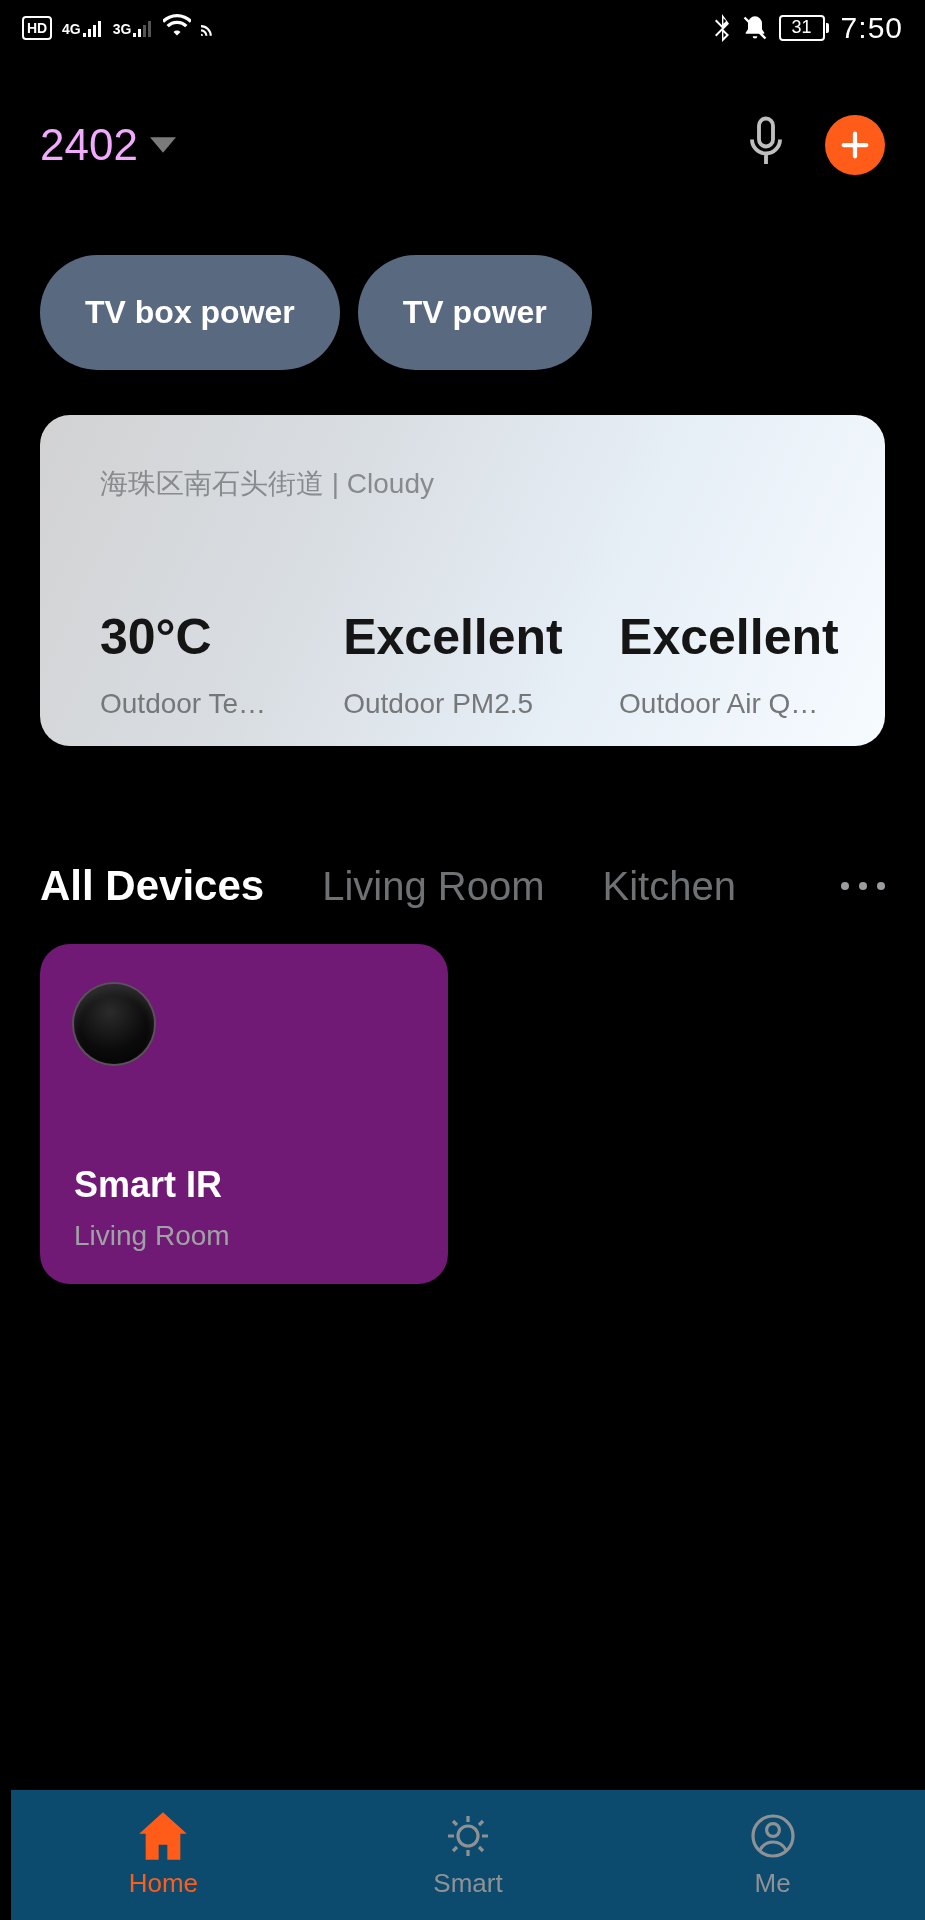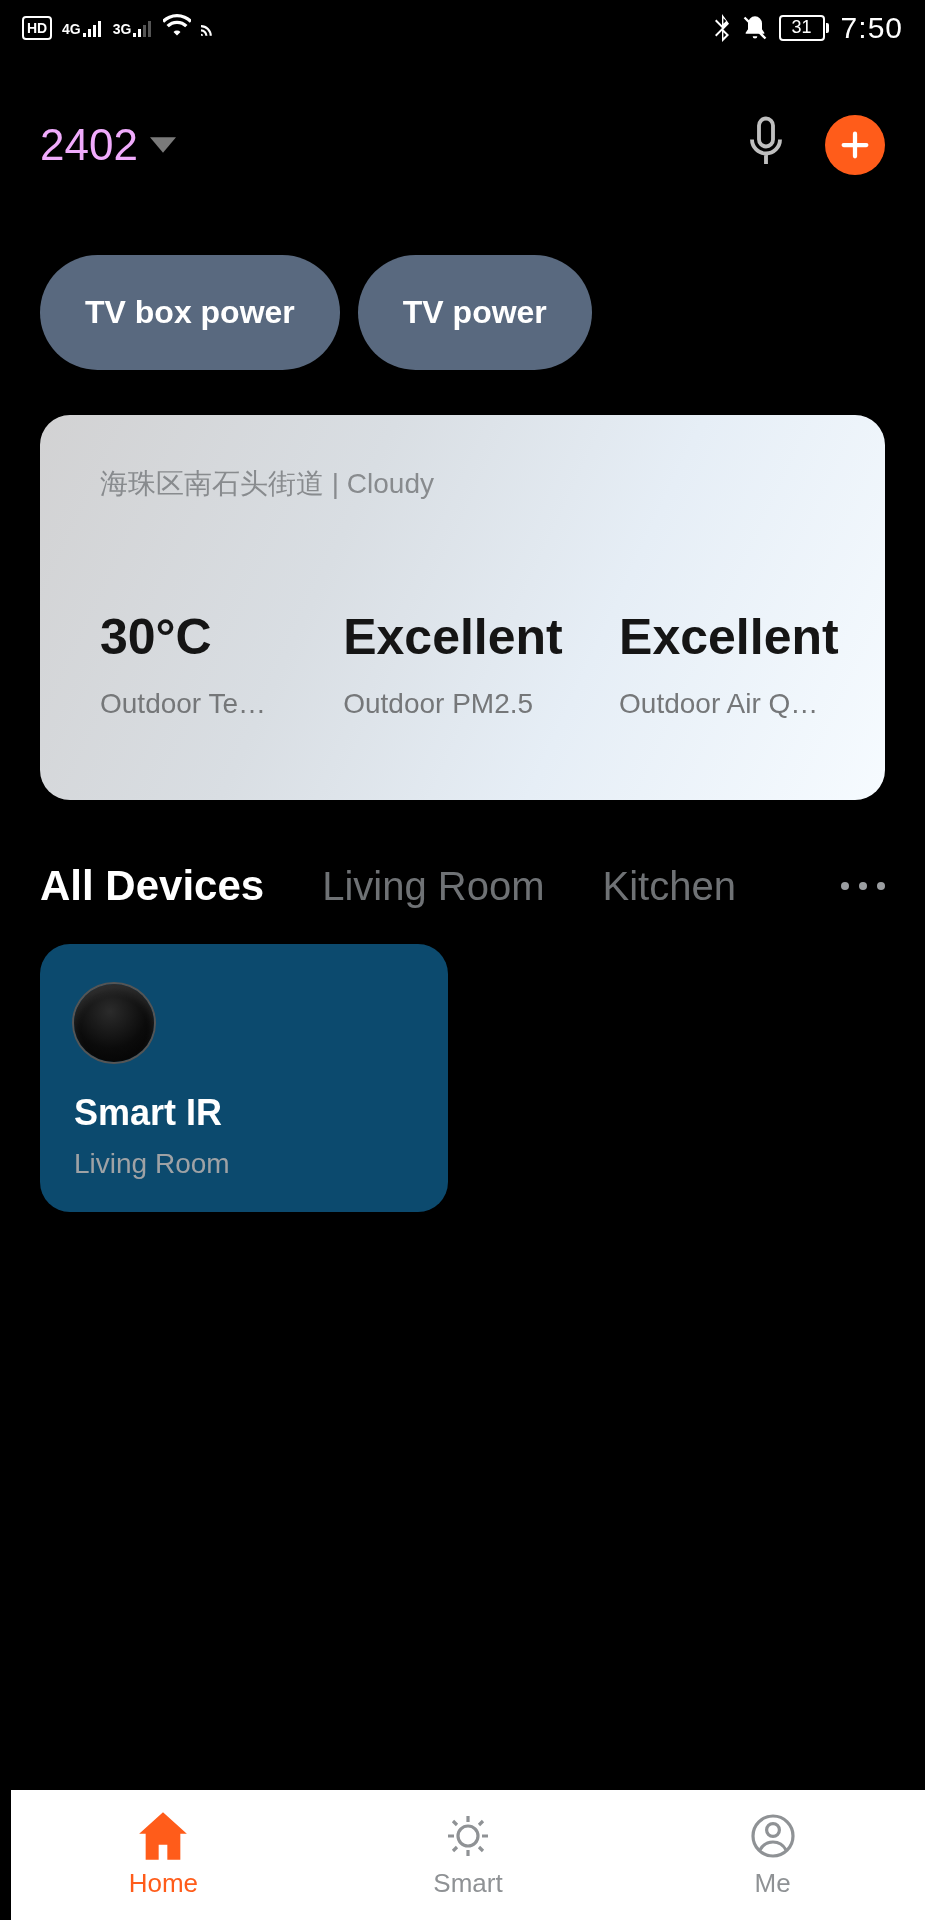--- a/index.html
+++ b/index.html
@@ -73,21 +73,21 @@
     padding: 0 45px;
     height: 115px;
     display: flex; align-items: center; justify-content: center;
     border-radius: 60px;
     white-space: nowrap;
   }
 
   
   .weather-card {
     position: absolute; top: 415px; left: 40px; right: 40px;
-    height: 385px;
+    height: 331px;
     border-radius: 30px;
     background: linear-gradient(115deg, #d2d2d3 0%, #d9dee3 35%, #e6eef6 65%, #f6fbff 100%);
     padding: 50px 60px 36px 60px;
     overflow: hidden;
   }
   .weather-loc {
     color: #888b8e; font-size: 28px; font-weight:400;
   }
   .weather-metrics {
     display: flex; gap: 70px; margin-top: 105px;
@@ -115,23 +115,23 @@
   .room-tabs .more span{
     width:8px; height:8px; border-radius:50%; background:#9b9ea1;
   }
 
   
   .device-grid{
     position:absolute; top:944px; left:40px; right:40px;
     display:grid; grid-template-columns: repeat(2, 1fr); gap:30px;
   }
   .device-card{
-    background:#0c4a6e;
+    background:#701a75;
     border-radius:30px;
-    height:268px;
+    height:340px;
     padding:32px 34px;
     display:flex; flex-direction:column;
   }
   .device-thumb{
     width:80px; height:80px; border-radius:50%;
     background: radial-gradient(circle at 45% 35%, #2b2b2b 0%, #0b0b0b 55%, #000 100%);
     box-shadow: 0 0 0 2px #555, inset 0 6px 8px rgba(255,255,255,.12);
     margin-bottom:auto;
     margin-top:8px;
   }
@@ -139,21 +139,21 @@
     font-size:36px; font-weight:700; color:#ffffff; margin-top:30px;
   }
   .device-room{
     font-size:28px; color:#9fa2a5; margin-top:14px;
   }
 
   
   .bottom-nav{
     position:absolute; left:11px; right:0; bottom:0;
     height:130px;
-    background:#ffffff;
+    background:#0c4a6e;
     display:flex;
   }
   .nav-item{
     flex:1; display:flex; flex-direction:column; align-items:center; justify-content:center;
     gap:8px; color:#8f9295; font-size:26px;
   }
   .nav-item.active{ color:#ff5c1a; }
   .nav-item svg{ display:block; }
 </style>
 </head>

